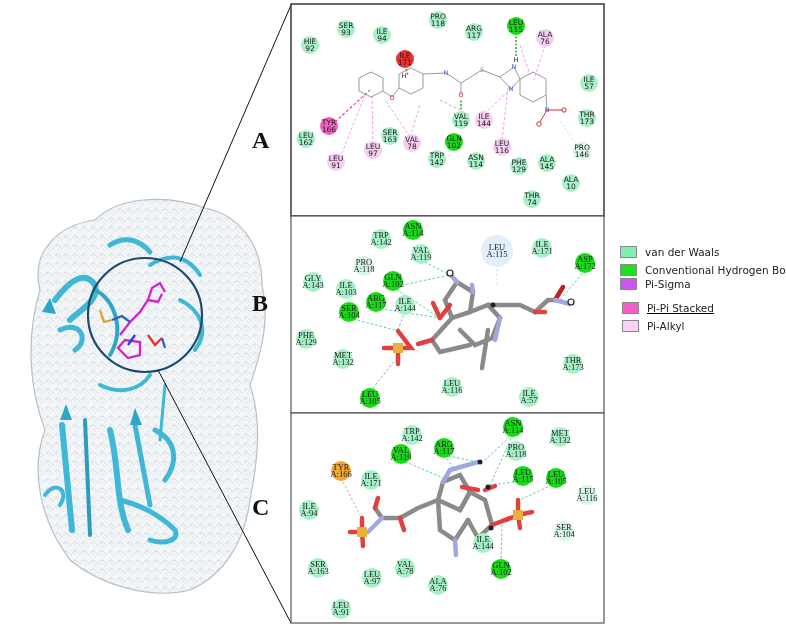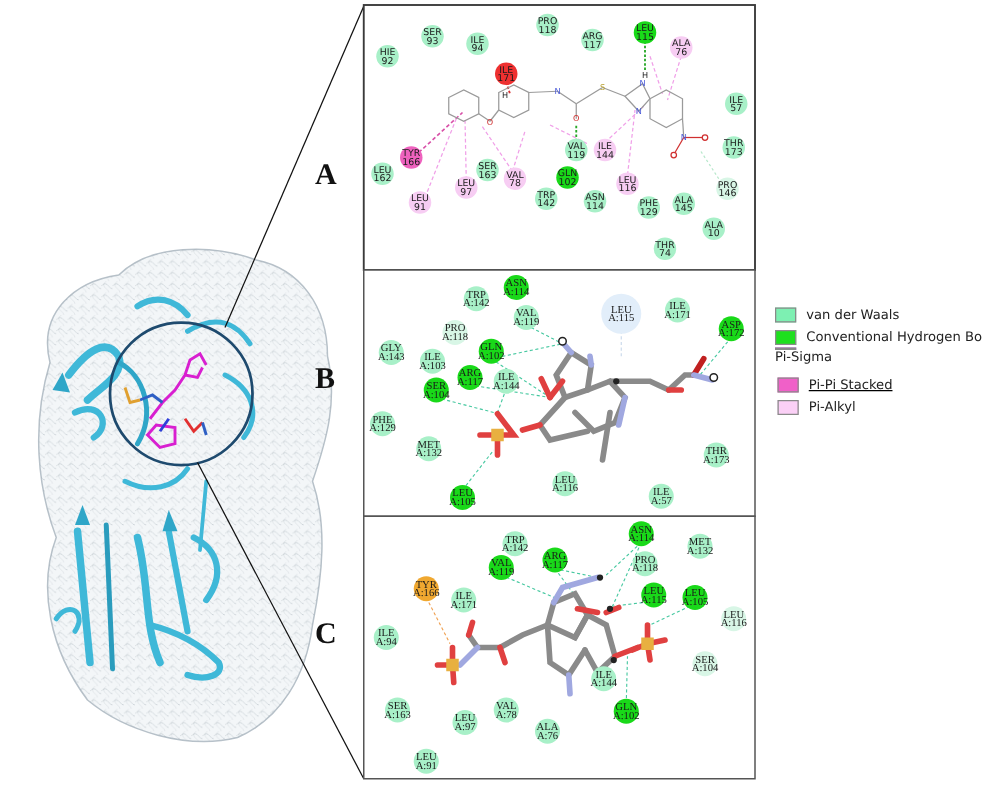--- a/index.html
+++ b/index.html
@@ -529,21 +529,21 @@
 
   <div class="legend">
     <div class="legend-item" style="top:0px;">
       <span class="legend-swatch" style="background:#7df0b2"></span>
       <span class="legend-text">van der Waals</span>
     </div>
     <div class="legend-item" style="top:18px;">
       <span class="legend-swatch" style="background:#1ee01e"></span>
       <span class="legend-text">Conventional Hydrogen Bond</span>
     </div>
-    <div class="legend-item" style="top:32px;flex-direction:column;">
+    <div class="legend-item" style="top:32px;">
       <span class="legend-swatch" style="background:#cc55ee"></span>
       <span class="legend-text">Pi-Sigma</span>
     </div>
     <div class="legend-item" style="top:56px;left:2px;text-decoration:underline;">
       <span class="legend-swatch" style="background:#f060c8"></span>
       <span class="legend-text">Pi-Pi Stacked</span>
     </div>
     <div class="legend-item" style="top:74px;left:2px;">
       <span class="legend-swatch" style="background:#fbd0f6"></span>
       <span class="legend-text">Pi-Alkyl</span>

